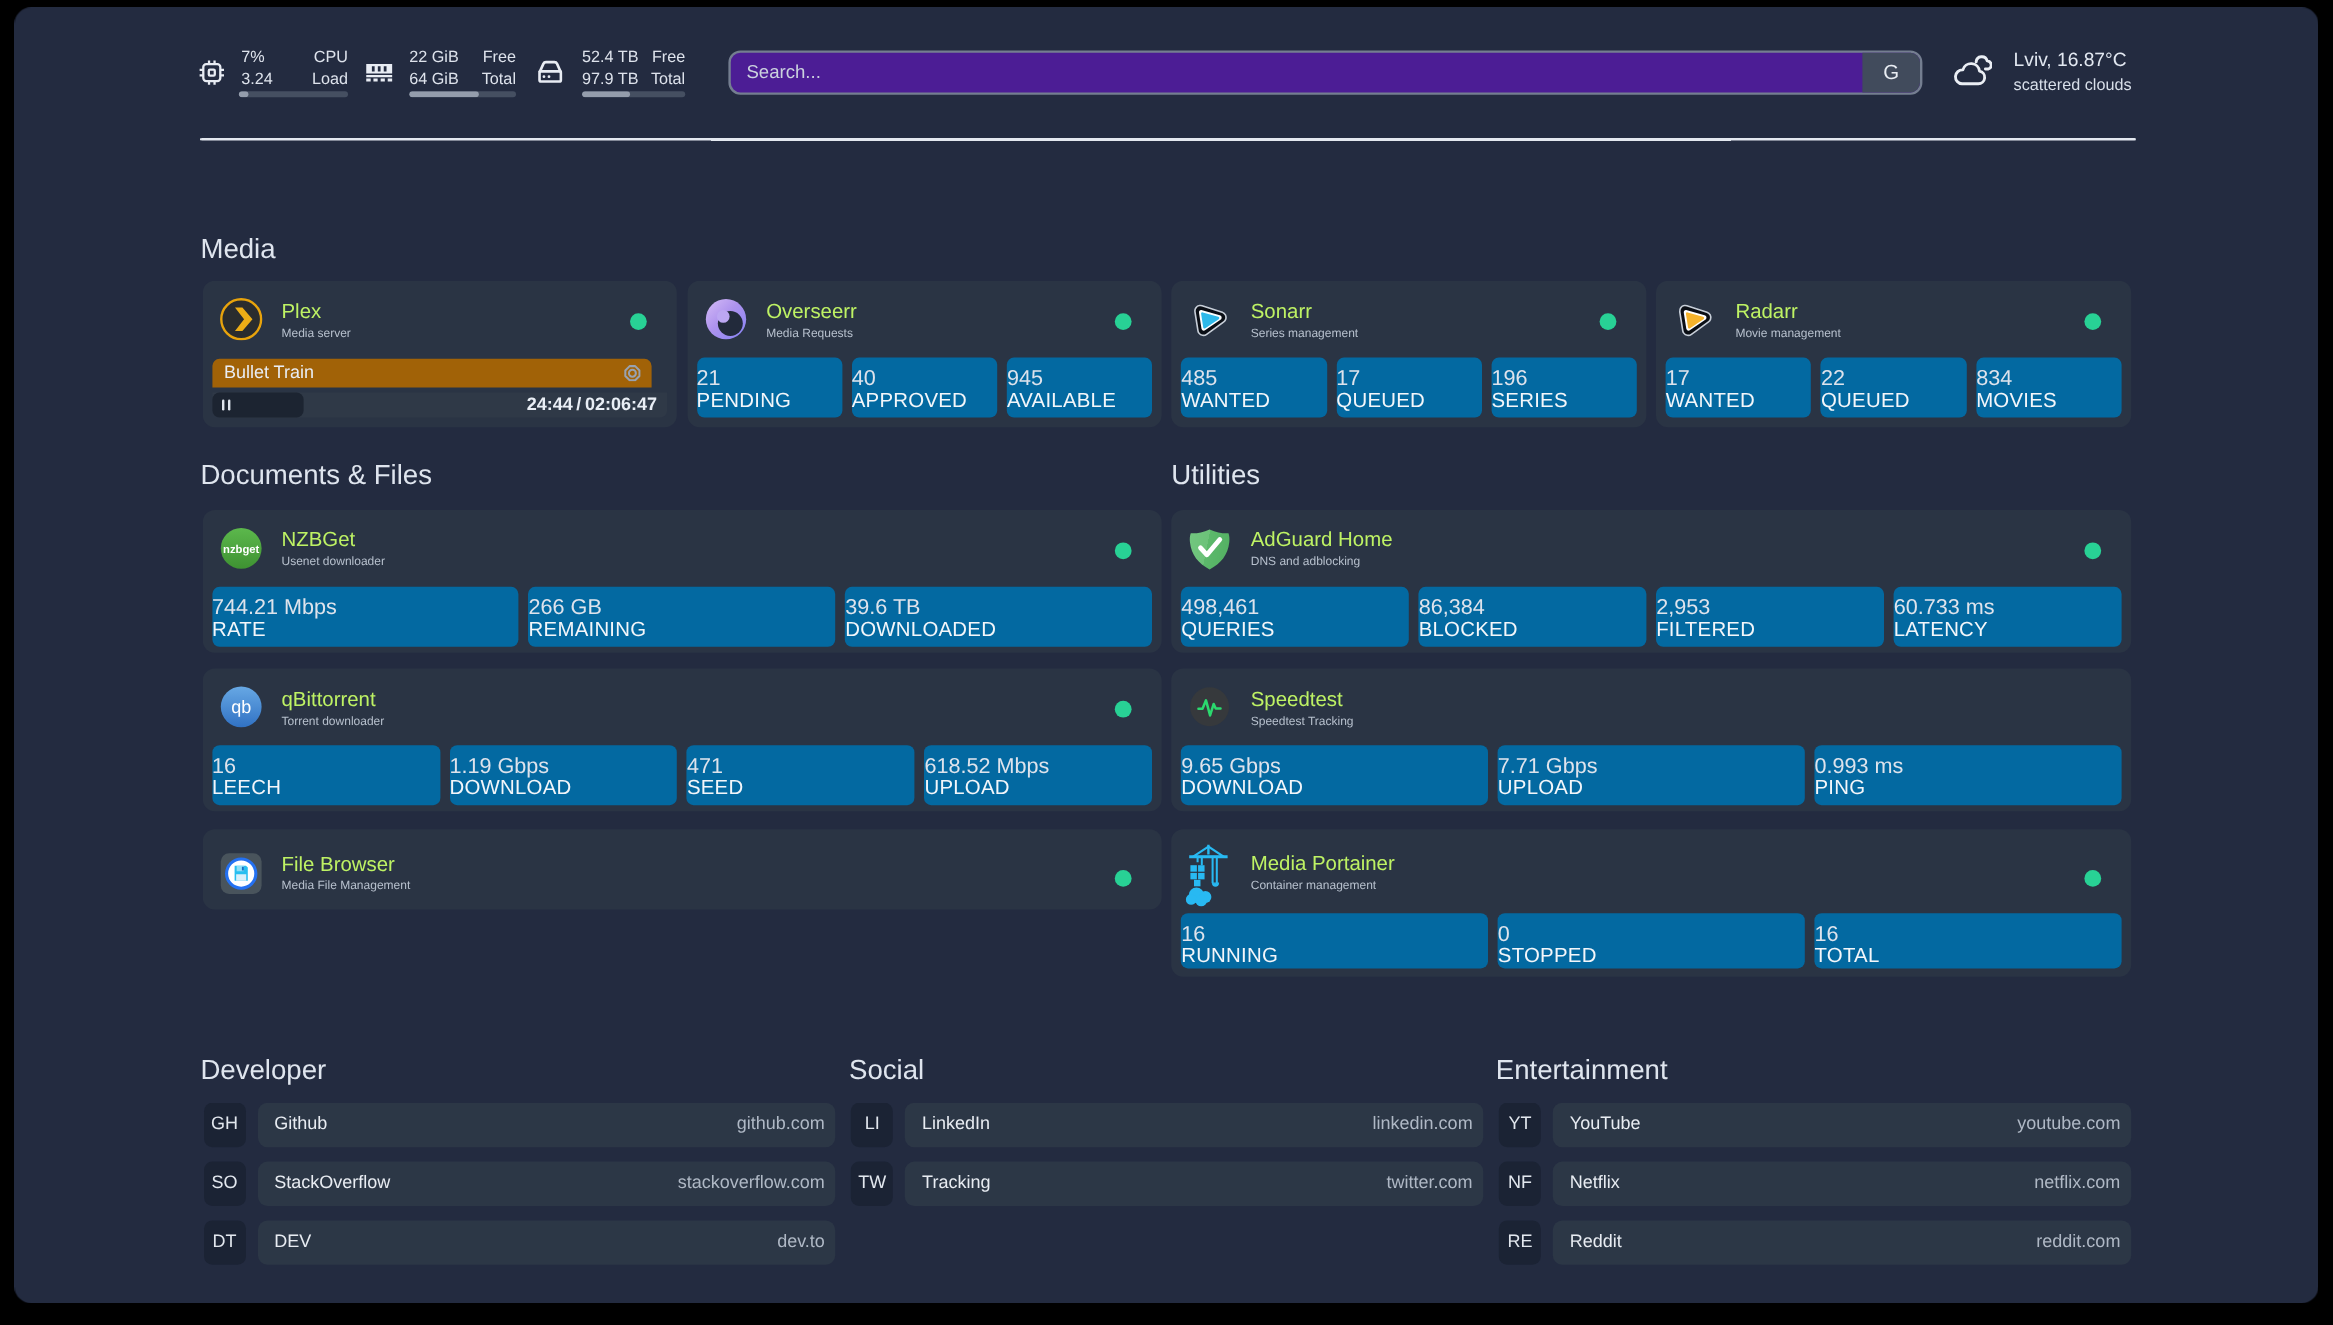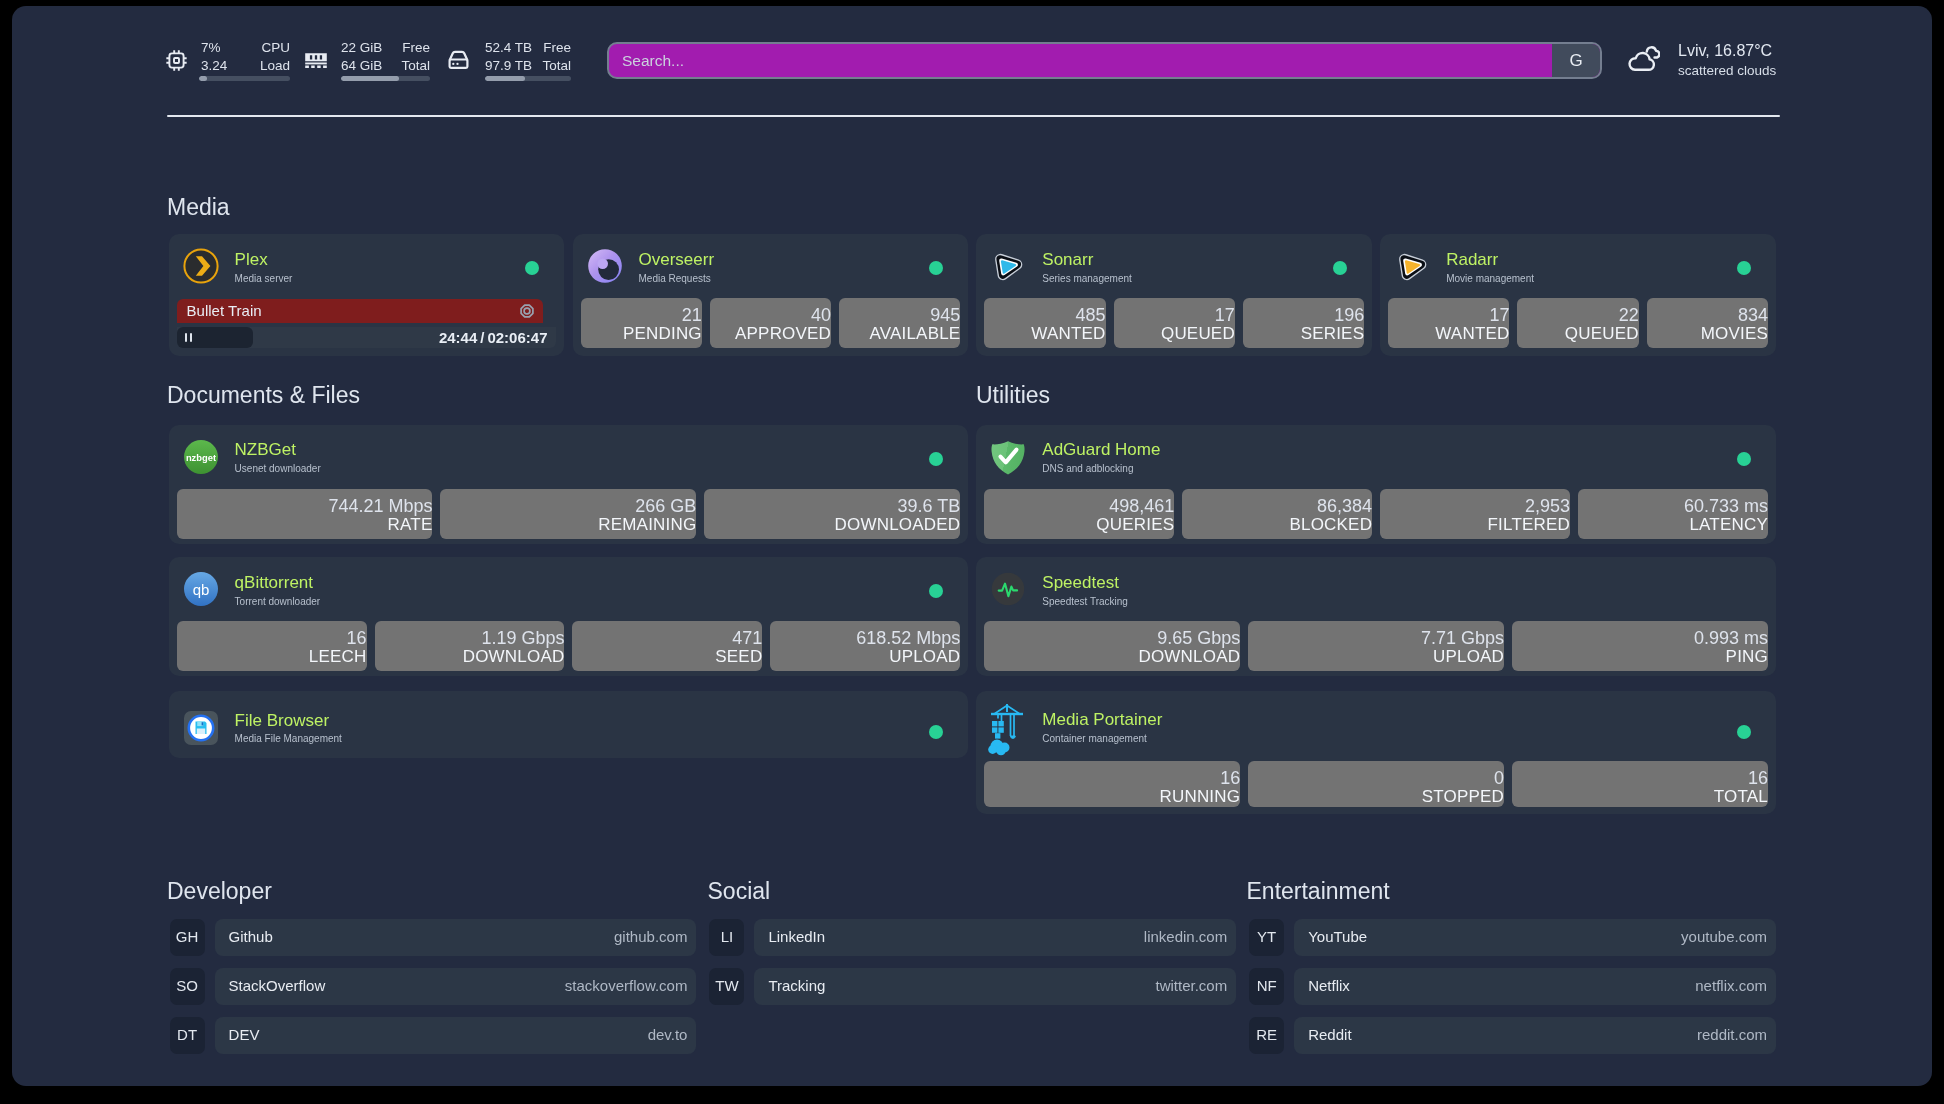--- a/index.html
+++ b/index.html
@@ -6,40 +6,40 @@
   html,body { width:1944px; height:1104px; background:#000; overflow:hidden; -webkit-font-smoothing:antialiased;
     font-family:"Liberation Sans", sans-serif; }
   .abs { position:absolute; }
   #page { will-change:transform; position:absolute; left:12px; top:6px; width:1920px; height:1080px;
     background:#232B40; border-radius:14px; }
   
   .resline { position:absolute; font-size:13.5px; line-height:18.3px; color:#DEE3EC; white-space:pre; }
   .resbar { position:absolute; height:5px; border-radius:2.5px; background:#454F61; overflow:hidden; }
   .resbar i { display:block; height:5px; border-radius:2.5px; background:#949DAC; }
   #search { position:absolute; left:607px; top:42px; width:995px; height:37px;
-    background:#a21caf; border:2px solid #747E90; border-radius:10px; }
+    background:#4c1d95; border:2px solid #747E90; border-radius:10px; }
   #search .ph { position:absolute; left:13px; top:0; line-height:33px; font-size:15.5px; color:#CBD2DE; }
   #gbtn { position:absolute; right:0; top:0; width:48px; height:33px; background:#414B5C;
     border-radius:0 8px 8px 0; color:#E9EDF3; font-size:17px; font-weight:400;
     text-align:center; line-height:33px; }
   .wline { position:absolute; left:1678px; font-size:15.5px; line-height:21px; color:#E2E8F1; }
   #rule { position:absolute; left:167px; top:115px; width:1613px; height:2px; background:#E3E8EF; border-radius:1px; }
   
   .h2 { position:absolute; font-size:23px; line-height:30px; font-weight:500; color:#DFE5EE; }
   .card { position:absolute; background:#2A3444; border-radius:10px; }
   .icon36 { position:absolute; left:14px; top:14px; width:36px; height:36px; }
   .title { position:absolute; left:66px; top:14.5px; font-size:17px; line-height:21px; font-weight:500; color:#bef264; }
   .sub { position:absolute; left:66px; top:35.5px; font-size:10px; line-height:18px; color:#B7C0CD; }
   .dot { position:absolute; width:14px; height:14px; border-radius:50%; background:#28D195; right:25px; top:27px; }
   .stats { position:absolute; left:8px; right:8px; top:64px; display:flex; gap:8px; }
-  .st { flex:1; background:#737373; border-radius:6px; text-align:right; height:50px; }
+  .st { flex:1; background:#0369a1; border-radius:6px; text-align:left; height:50px; }
   .st .v { margin-top:7px; font-size:18px; line-height:20px; color:#DEE3EC; }
   .st .l { font-size:17px; line-height:17px; font-weight:400; color:#F3F6FA; letter-spacing:.2px; }
   
-  .prow1 { position:absolute; left:8px; right:21px; top:65px; height:24px; background:#7f1d1d;
+  .prow1 { position:absolute; left:8px; right:21px; top:65px; height:24px; background:#a16207;
     border-radius:6px 6px 0 0; }
   .prow1 .t { position:absolute; left:10px; top:0; line-height:24px; font-size:15px; font-weight:500; color:#E9EDF4; }
   .prow2 { position:absolute; left:8px; right:8px; top:92.5px; height:21.5px; background:#2F3947;
     border-radius:0 0 6px 6px; }
   .pplay { position:absolute; left:0; top:0; width:76px; height:21.5px; background:#1C2431; border-radius:6px; }
   .ptime { position:absolute; right:9px; top:0; line-height:21.5px; font-size:15px; font-weight:700; color:#E9EEF5; }
   
   .bmrow { position:absolute; height:36.5px; }
   .bmab { position:absolute; left:1px; top:0; width:35px; height:36.5px; background:#1B2334;
     border-radius:7px; text-align:center; line-height:36.5px; font-size:15px; color:#E2E7EE; }

